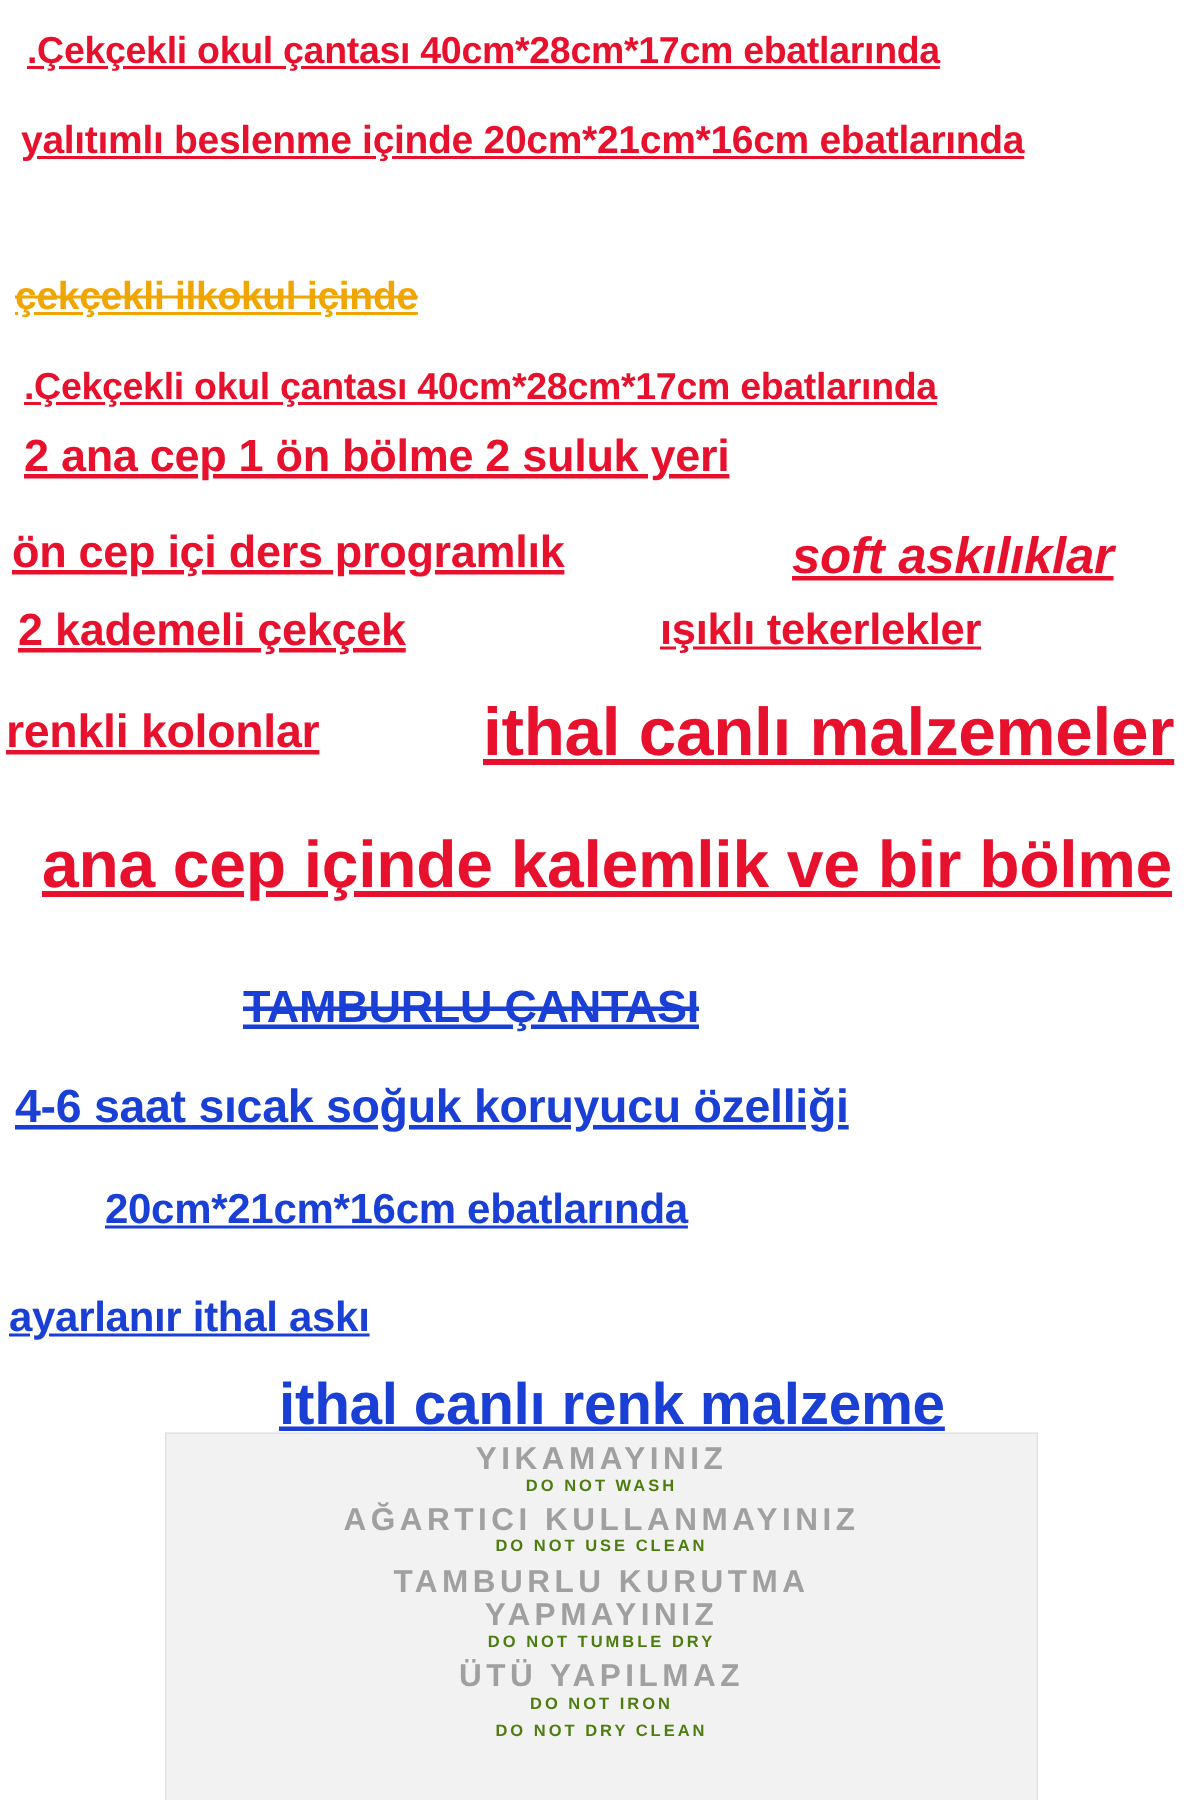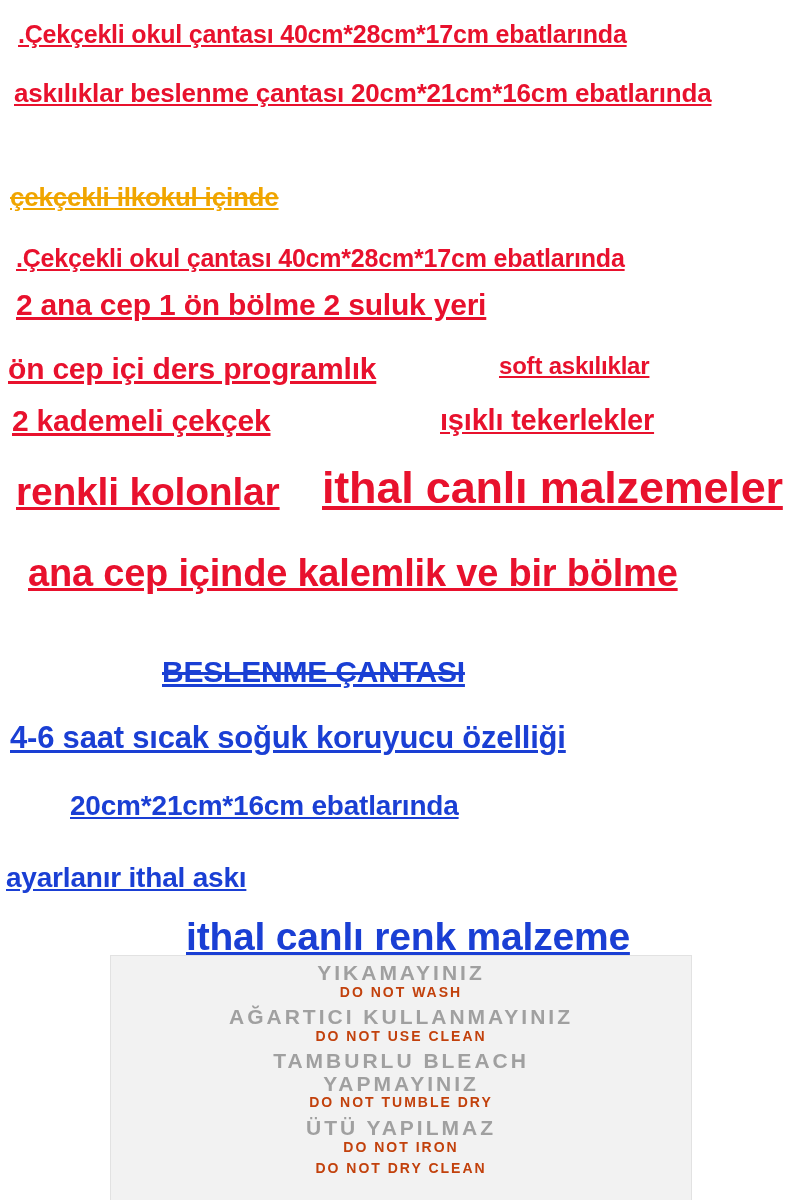--- a/index.html
+++ b/index.html
@@ -32,26 +32,26 @@
   .u { text-decoration: underline; }
   .u-strike { text-decoration: underline line-through; }
 
   
   #l1  { left: 18px;  top: 20px;  font-size: 25px; }
   #l2  { left: 14px;  top: 78px;  font-size: 26px; }
   #l3  { left: 10px;  top: 182px; font-size: 26px; }
   #l4  { left: 16px;  top: 244px; font-size: 25px; }
   #l5  { left: 16px;  top: 288px; font-size: 30px; }
   #l6  { left: 8px;   top: 352px; font-size: 30px; }
-  #l7  { left: 499px; top: 352px; font-size: 24px; }
+  #l7  { left: 528px; top: 352px; font-size: 34px; font-style: italic; }
   #l8  { left: 12px;  top: 404px; font-size: 30px; }
   #l9  { left: 440px; top: 404px; font-size: 29px; }
-  #l10 { left: 16px;   top: 470px; font-size: 39px; }
+  #l10 { left: 4px;   top: 470px; font-size: 31px; }
   #l11 { left: 322px; top: 462px; font-size: 45px; }
-  #l12 { left: 28px;  top: 552px; font-size: 38px; }
+  #l12 { left: 28px;  top: 552px; font-size: 44px; }
   #l13 { left: 162px; top: 655px; font-size: 30px; }
   #l14 { left: 10px;  top: 720px; font-size: 31px; }
   #l15 { left: 70px;  top: 790px; font-size: 28px; }
   #l16 { left: 6px;   top: 862px; font-size: 28px; text-align: center; }
   #l17 { left: 186px; top: 915px; font-size: 39px; }
 
   
   .care-label {
     position: absolute;
     left: 110px;
@@ -69,65 +69,65 @@
   .care-tr {
     display: block;
     font-size: 21px;
     font-weight: bold;
     letter-spacing: 3px;
     line-height: 1.08;
     color: #a0a0a0;
   }
   .care-en {
     display: block;
-    font-size: 14px;
+    font-size: 11px;
     font-weight: bold;
     letter-spacing: 2px;
     line-height: 1.1;
-    color: #c2410c;
+    color: #4d7c0f;
   }
 </style>
 </head>
 <body>
 
 <div class="page">
 
   <div class="line red u" id="l1">.Çekçekli okul çantası 40cm*28cm*17cm ebatlarında</div>
-  <div class="line red u" id="l2">askılıklar beslenme çantası 20cm*21cm*16cm ebatlarında</div>
+  <div class="line red u" id="l2">yalıtımlı beslenme içinde 20cm*21cm*16cm ebatlarında</div>
 
   <div class="line orange u-strike" id="l3">çekçekli ilkokul içinde</div>
 
   <div class="line red u" id="l4">.Çekçekli okul çantası 40cm*28cm*17cm ebatlarında</div>
   <div class="line red u" id="l5">2 ana cep 1 ön bölme 2 suluk yeri</div>
   <div class="line red u" id="l6">ön cep içi ders programlık</div>
   <div class="line red u" id="l7">soft askılıklar</div>
   <div class="line red u" id="l8">2 kademeli çekçek</div>
   <div class="line red u" id="l9">ışıklı tekerlekler</div>
   <div class="line red u" id="l10">renkli kolonlar</div>
   <div class="line red u" id="l11">ithal canlı malzemeler</div>
   <div class="line red u" id="l12">ana cep içinde kalemlik ve bir bölme</div>
 
-  <div class="line blue u-strike" id="l13">BESLENME ÇANTASI</div>
+  <div class="line blue u-strike" id="l13">TAMBURLU ÇANTASI</div>
 
   <div class="line blue u" id="l14">4-6 saat sıcak soğuk koruyucu özelliği</div>
   <div class="line blue u" id="l15">20cm*21cm*16cm ebatlarında</div>
   <div class="line blue u" id="l16">ayarlanır ithal askı</div>
   <div class="line blue u" id="l17">ithal canlı renk malzeme</div>
 
   <div class="care-label">
     <div class="care-row">
       <span class="care-tr">YIKAMAYINIZ</span>
       <span class="care-en">DO NOT WASH</span>
     </div>
     <div class="care-row">
       <span class="care-tr">AĞARTICI KULLANMAYINIZ</span>
       <span class="care-en">DO NOT USE CLEAN</span>
     </div>
     <div class="care-row">
-      <span class="care-tr">TAMBURLU BLEACH</span>
+      <span class="care-tr">TAMBURLU KURUTMA</span>
       <span class="care-tr">YAPMAYINIZ</span>
       <span class="care-en">DO NOT TUMBLE DRY</span>
     </div>
     <div class="care-row">
       <span class="care-tr">ÜTÜ YAPILMAZ</span>
       <span class="care-en">DO NOT IRON</span>
     </div>
     <div class="care-row">
       <span class="care-en">DO NOT DRY CLEAN</span>
     </div>

